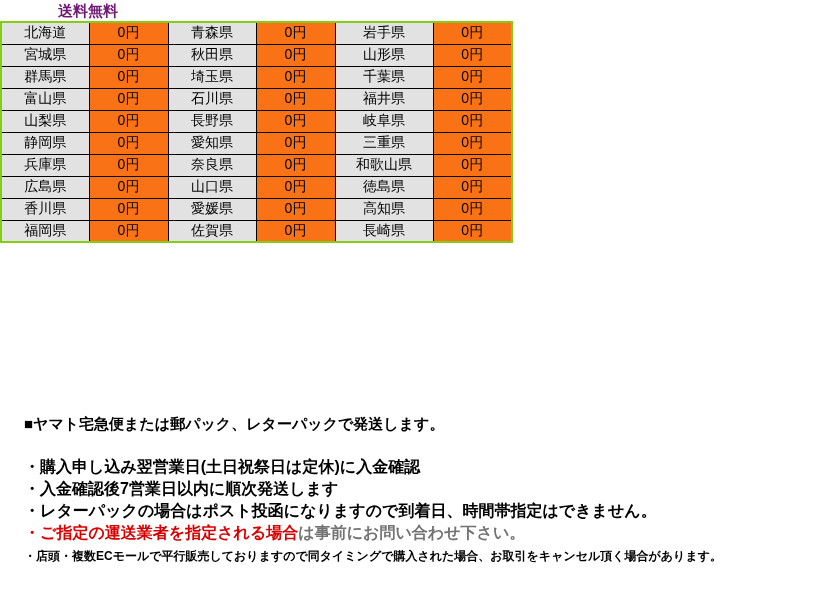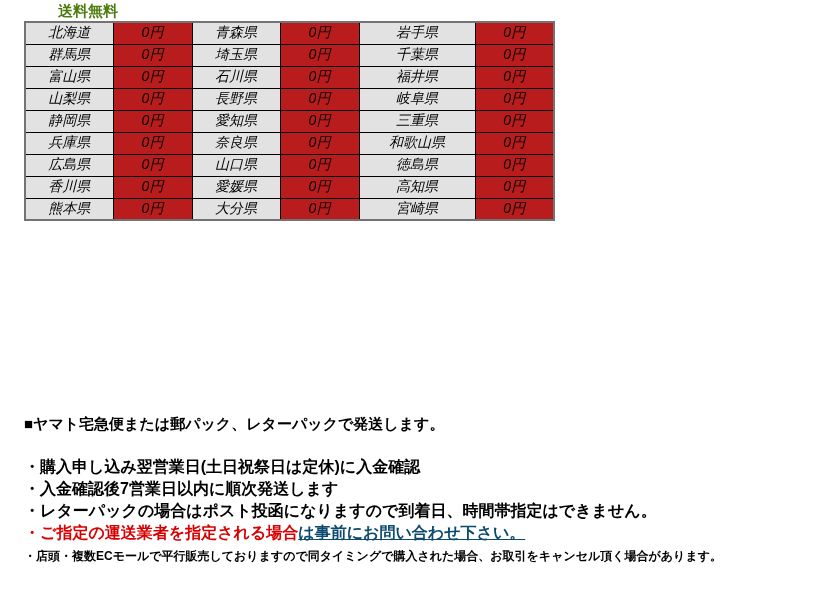--- a/index.html
+++ b/index.html
@@ -20,65 +20,64 @@
     width: 822px;
     height: 595px;
     box-sizing: border-box;
   }
   .free-shipping {
     position: absolute;
     left: 58px;
     top: 2px;
     font-size: 15px;
     font-weight: bold;
-    color: #4d7c0f;
+    color: #701a75;
     letter-spacing: 0px;
     line-height: 18px;
   }
   table.pref-table {
     position: absolute;
-    left: 24px;
+    left: 0;
     top: 21px;
     border-collapse: collapse;
-    border: 2px solid #737373;
+    border: 2px solid #84cc16;
     table-layout: fixed;
-    font-style: italic;
   }
   table.pref-table td {
     border: 1px solid #000000;
     height: 22px;
     font-size: 14px;
     padding: 0;
     vertical-align: middle;
     box-sizing: border-box;
   }
   td.name {
     width: 88px;
     text-align: center;
     background: #e2e2e2;
     font-weight: normal;
   }
   td.price {
     width: 79px;
     text-align: center;
-    background: #b91c1c;
+    background: #f97316;
     font-size: 13px;
   }
   td.empty {
     width: 88px;
     background: #ffffff;
     border: 1px solid #000000;
   }
   td.empty-price {
     width: 79px;
     background: #ffffff;
   }
   
   td.name.wide {
-    width: 116px;
+    width: 98px;
   }
   .notes {
     position: absolute;
     left: 24px;
     top: 412px;
     width: 806px;
   }
   .note-head {
     font-size: 15px;
     font-weight: bold;
@@ -94,42 +93,49 @@
   .note-line.red {
     color: #d80000;
   }
   .note-line.small {
     font-size: 12px;
     font-weight: bold;
     line-height: 20px;
     margin-top: 2px;
   }
   .note-line .blk {
-    color: #0c4a6e;
-    text-decoration: underline;
+    color: #737373;
   }
 </style>
 </head>
 <body>
 
 <div class="page">
 
   <div class="free-shipping">送料無料</div>
 
   <table class="pref-table">
     <tbody>
       <tr>
         <td class="name">北海道</td>
         <td class="price">0円</td>
         <td class="name">青森県</td>
         <td class="price">0円</td>
         <td class="name wide">岩手県</td>
         <td class="price">0円</td>
       </tr>
       <tr>
+        <td class="name">宮城県</td>
+        <td class="price">0円</td>
+        <td class="name">秋田県</td>
+        <td class="price">0円</td>
+        <td class="name wide">山形県</td>
+        <td class="price">0円</td>
+      </tr>
+      <tr>
         <td class="name">群馬県</td>
         <td class="price">0円</td>
         <td class="name">埼玉県</td>
         <td class="price">0円</td>
         <td class="name wide">千葉県</td>
         <td class="price">0円</td>
       </tr>
       <tr>
         <td class="name">富山県</td>
         <td class="price">0円</td>
@@ -172,25 +178,25 @@
       </tr>
       <tr>
         <td class="name">香川県</td>
         <td class="price">0円</td>
         <td class="name">愛媛県</td>
         <td class="price">0円</td>
         <td class="name wide">高知県</td>
         <td class="price">0円</td>
       </tr>
       <tr>
-        <td class="name">熊本県</td>
-        <td class="price">0円</td>
-        <td class="name">大分県</td>
-        <td class="price">0円</td>
-        <td class="name wide">宮崎県</td>
+        <td class="name">福岡県</td>
+        <td class="price">0円</td>
+        <td class="name">佐賀県</td>
+        <td class="price">0円</td>
+        <td class="name wide">長崎県</td>
         <td class="price">0円</td>
       </tr>
     </tbody>
   </table>
 
   <div class="notes">
     <div class="note-head">■ヤマト宅急便または郵パック、レターパックで発送します。</div>
     <div class="note-line">・購入申し込み翌営業日(土日祝祭日は定休)に入金確認</div>
     <div class="note-line">・入金確認後7営業日以内に順次発送します</div>
     <div class="note-line">・レターパックの場合はポスト投函になりますので到着日、時間帯指定はできません。</div>

